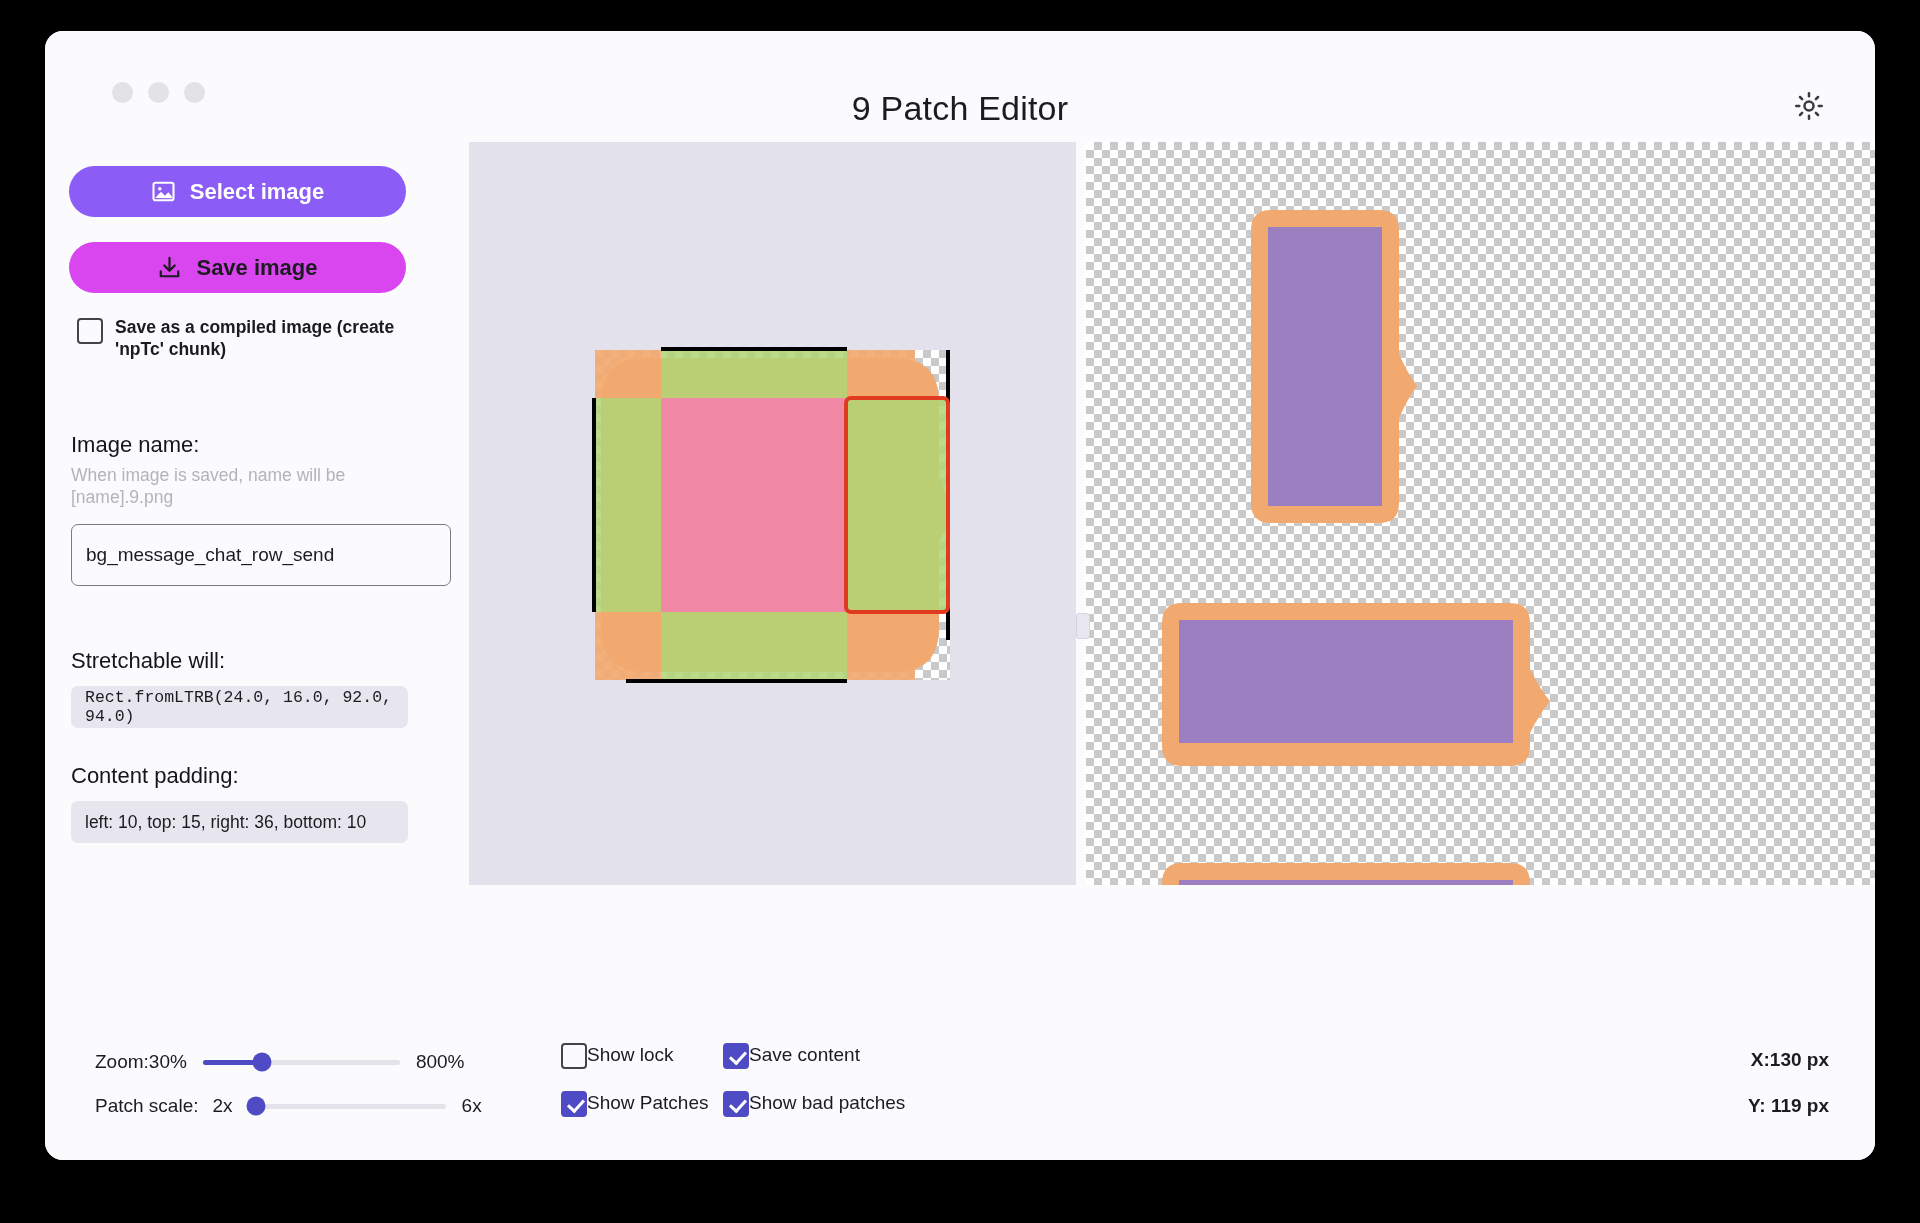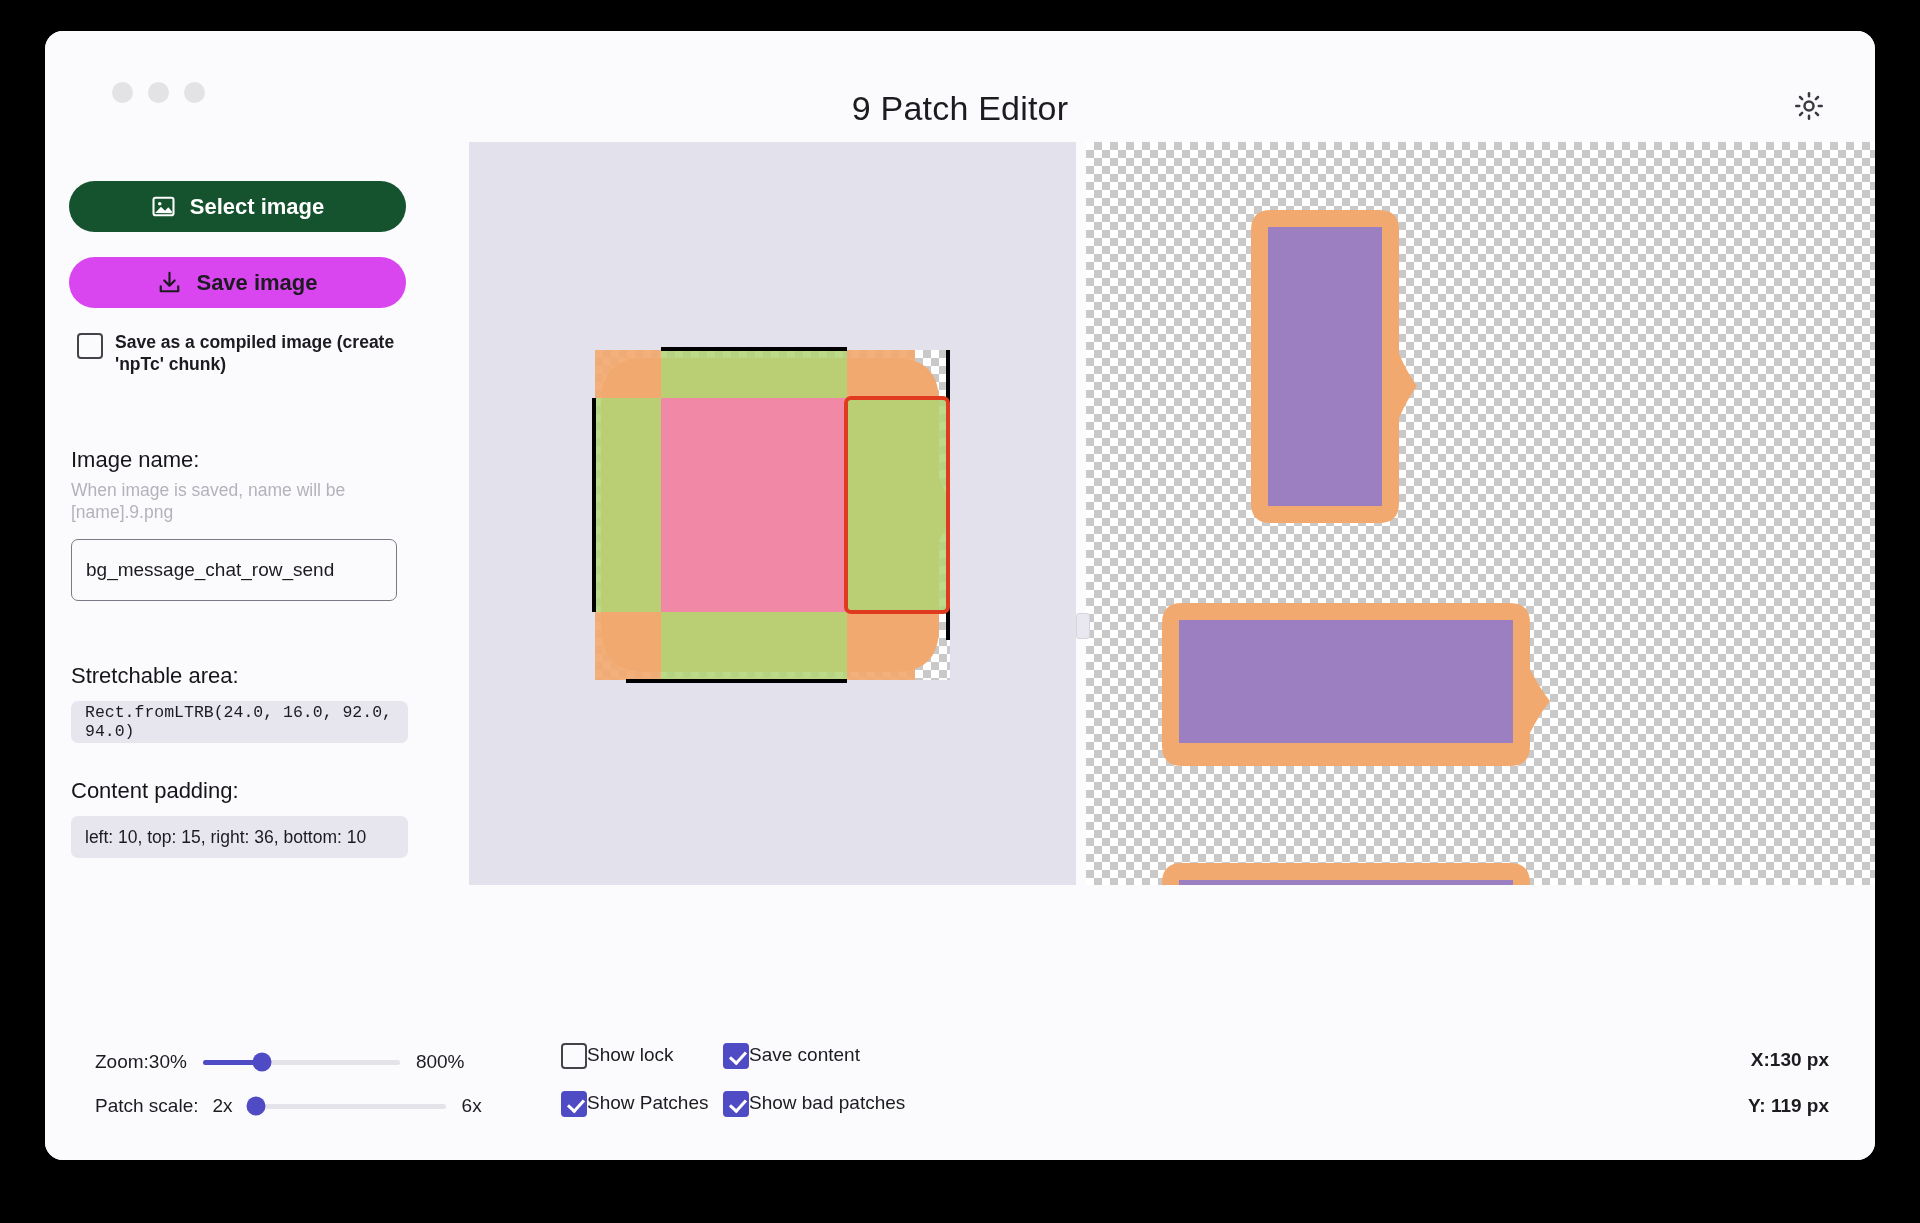--- a/index.html
+++ b/index.html
@@ -55,22 +55,22 @@
   .btn {
     display: flex; align-items: center; justify-content: center;
     gap: 14px;
     height: 51px; width: 337px;
     border-radius: 26px;
     font-size: 22px; font-weight: 700;
     cursor: pointer; user-select: none;
     border: none;
   }
   #select-image-button {
-    margin-top: 42px;
-    background: #14532d; color: #ffffff;
+    margin-top: 27px;
+    background: #8b5cf6; color: #ffffff;
   }
   #save-image-button {
     margin-top: 25px;
     background: #d946ef; color: #1c1b20;
   }
   .btn-icon { display:flex; align-items:center; }
 
   #compiled-row {
     display: flex; align-items: flex-start; gap: 12px;
     margin-top: 23px; padding-left: 8px;
@@ -99,21 +99,21 @@
     font-size: 22px; font-weight: 400; color: #16151a;
     margin-top: 0;
   }
   #image-name-block { margin-top: 72px; padding-left: 2px; }
   #image-name-hint {
     font-size: 17.5px; color: #b4b3bb; line-height: 22px;
     margin-top: 6px; max-width: 290px;
   }
   #image-name-input {
     margin-top: 16px;
-    width: 326px; height: 62px;
+    width: 380px; height: 62px;
     border: 1.4px solid #7b7a84;
     border-radius: 7px;
     background: #fbfafd;
     font-family: "Liberation Sans", sans-serif;
     font-size: 19px; color: #1c1b20;
     padding: 0 14px;
     outline: none;
   }
   #stretch-block { margin-top: 62px; padding-left: 2px; }
   #padding-block { margin-top: 35px; padding-left: 2px; }
@@ -296,21 +296,21 @@
       <div id="compiled-label">Save as a compiled image (create 'npTc' chunk)</div>
     </div>
 
     <div id="image-name-block">
       <div class="section-heading">Image name:</div>
       <div id="image-name-hint">When image is saved, name will be [name].9.png</div>
       <input id="image-name-input" type="text" value="bg_message_chat_row_send" style="">
     </div>
 
     <div id="stretch-block">
-      <div class="section-heading">Stretchable area:</div>
+      <div class="section-heading">Stretchable will:</div>
       <div class="value-pill">
         <span id="stretch-value">Rect.fromLTRB(24.0, 16.0, 92.0, 94.0)</span>
       </div>
     </div>
 
     <div id="padding-block">
       <div class="section-heading">Content padding:</div>
       <div class="value-pill">
         <span>left: 10, top: 15, right: 36, bottom: 10</span>
       </div>

